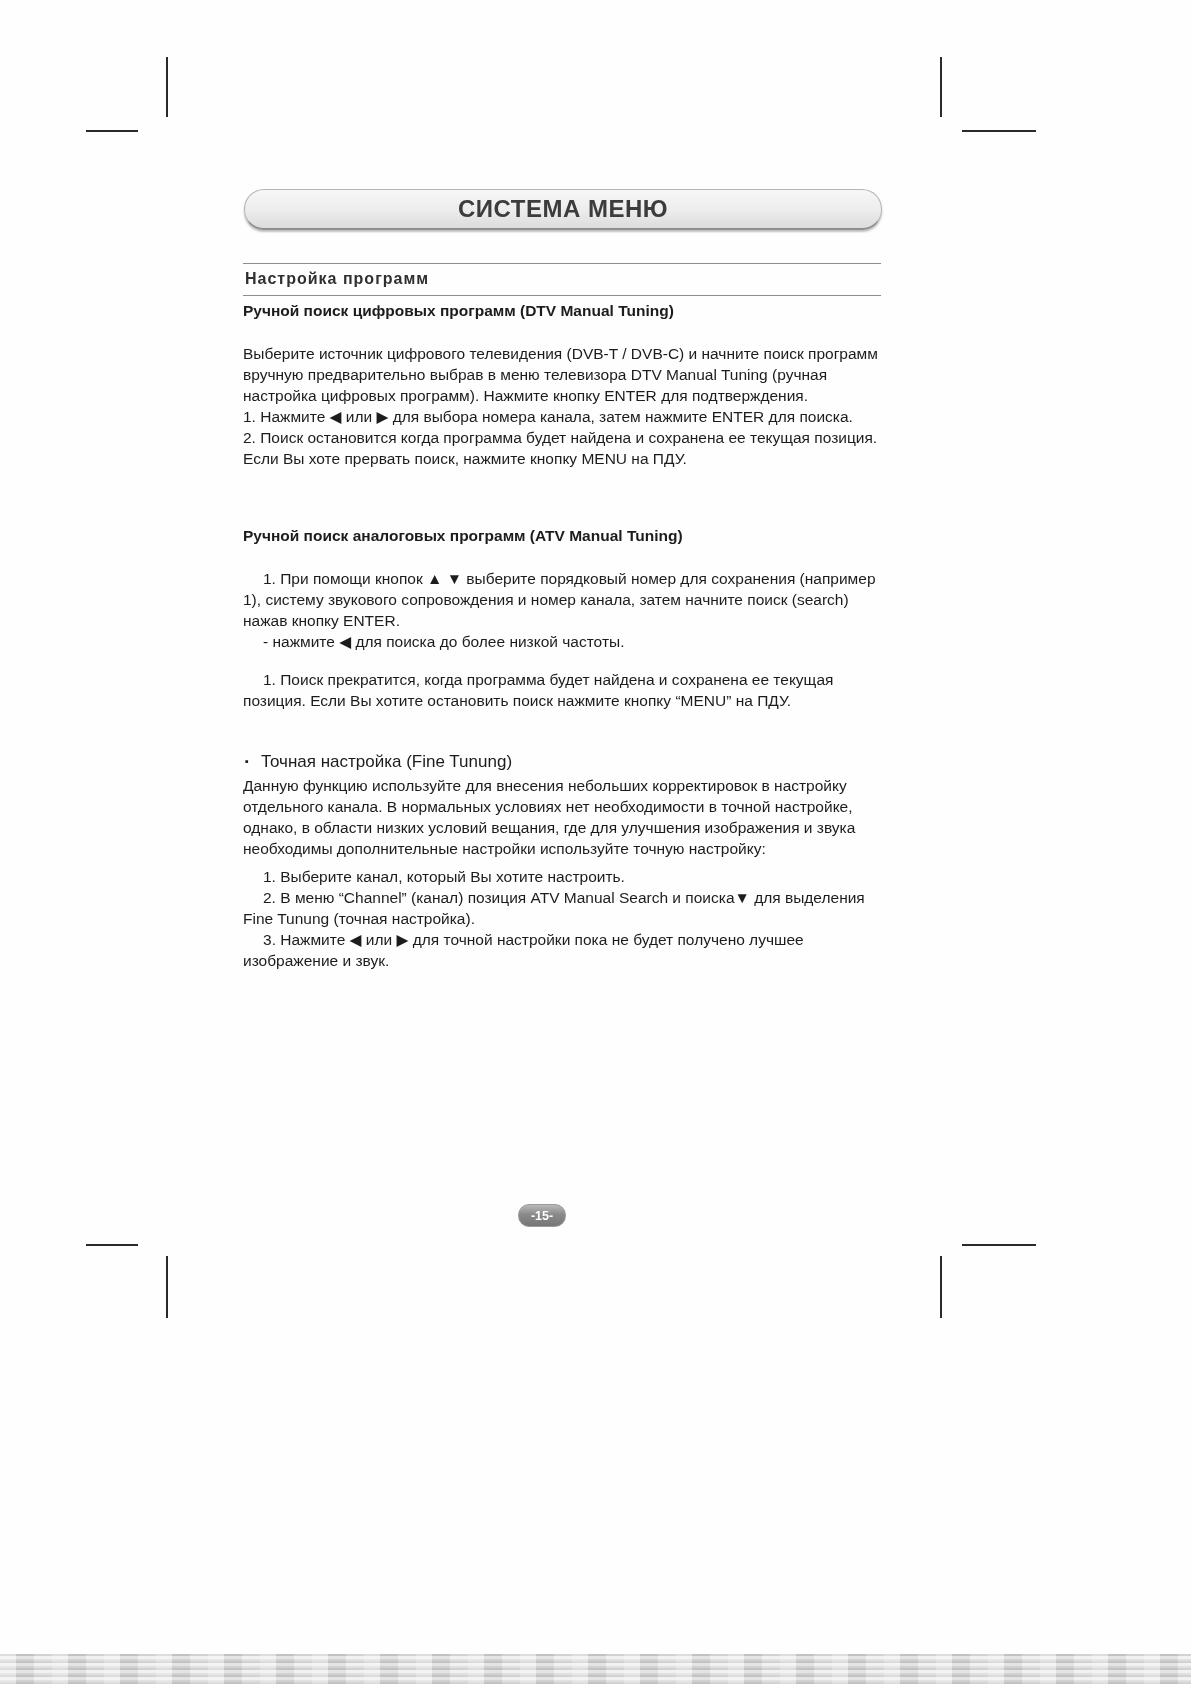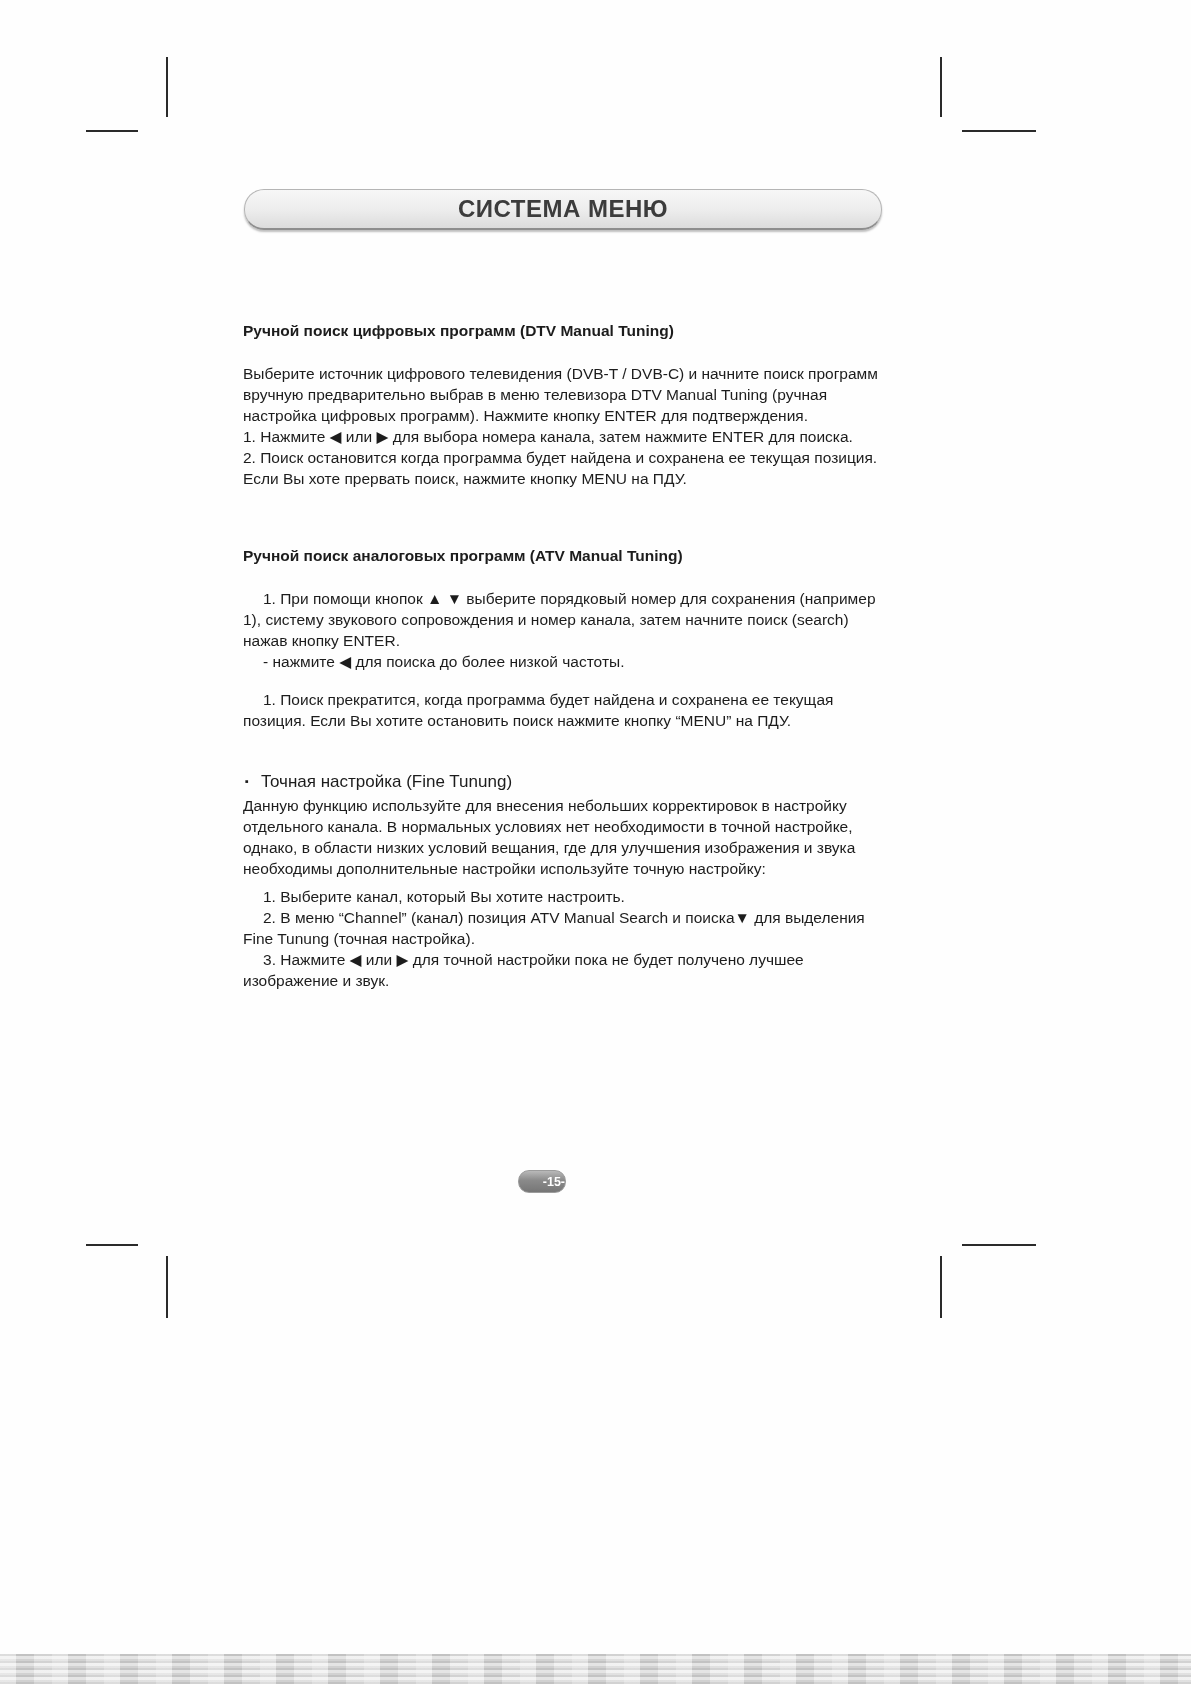--- a/index.html
+++ b/index.html
@@ -52,43 +52,43 @@
   }
   .rule { height: 1px; background: #8f8f8f; width: 100%; }
   .section-title {
     font-size: 16px; font-weight: bold; color: #2f2f2f;
     letter-spacing: 1px; padding: 6px 2px 7px 2px;
   }
 
   
   .content {
     position: absolute;
-    left: 243px; top: 320px; width: 640px;
+    left: 243px; top: 300px; width: 640px;
     font-size: 15.5px; line-height: 21px; color: #1c1c1c;
   }
   .content p { margin: 0; }
   .h { font-weight: bold; margin-bottom: 22px !important; }
   .atv-h { margin-top: 56px !important; margin-bottom: 22px !important; }
   .indent { text-indent: 20px; }
   .sub { padding-left: 20px; }
   .gap { margin-top: 17px !important; }
   .gap-sm { margin-top: 7px !important; }
   .fine-h { margin-top: 40px !important; margin-bottom: 3px !important; font-size: 17px; }
   .fine-h .bullet { font-size: 11px; vertical-align: 2px; margin-right: 12px; margin-left: 2px; }
   strong { font-weight: normal; }
 
   
   .page-badge {
     position: absolute;
-    left: 518px; top: 1170px;
+    left: 518px; top: 1204px;
     width: 46px; height: 21px;
     border-radius: 11px;
     background: linear-gradient(180deg, #b9b9b9 0%, #8a8a8a 45%, #767676 100%);
     border: 1px solid #9c9c9c;
-    display: flex; align-items: center; justify-content: flex-end;
+    display: flex; align-items: center; justify-content: center;
   }
   .page-badge span {
     color: #ffffff; font-size: 12.5px; font-weight: bold;
   }
 
   
   .bottom-strip {
     position: absolute;
     left: 0; bottom: 0; width: 100%; height: 30px;
     background:
@@ -108,20 +108,25 @@
   <div class="crop h" id="crop-tr-h"></div>
   <div class="crop h" id="crop-bl-h"></div>
   <div class="crop h" id="crop-br-h"></div>
   <div class="crop v" id="crop-bl-v"></div>
   <div class="crop v" id="crop-br-v"></div>
 
   <div class="header-pill">
     <span>СИСТЕМА МЕНЮ</span>
   </div>
 
+  <div class="section-header">
+    <div class="rule"></div>
+    <div class="section-title">Настройка программ</div>
+    <div class="rule"></div>
+  </div>
 
   <div class="content">
 
     <p class="h">Ручной поиск цифровых программ (DTV Manual Tuning)</p>
     <p><span>Выберите источник цифрового телевидения (DVB-T / DVB-C) и начните поиск программ вручную предварительно выбрав в меню телевизора </span><strong>DTV Manual Tuning</strong><span> (ручная настройка цифровых программ). Нажмите кнопку </span><strong>ENTER</strong><span> для подтверждения.</span></p>
     <p><span>1.  Нажмите ◀  или ▶  для выбора номера канала, затем нажмите </span><strong>ENTER</strong><span> для поиска.</span></p>
     <p><span>2. Поиск остановится когда программа будет найдена и сохранена ее текущая позиция. Если Вы хоте прервать поиск, нажмите кнопку </span><strong>MENU</strong><span> на ПДУ.</span></p>
 
     <p class="h atv-h">Ручной поиск аналоговых программ (ATV Manual Tuning)</p>
     <p class="indent"><span>1.  При помощи кнопок ▲  ▼ выберите порядковый номер для сохранения (например 1), систему звукового сопровождения и номер канала, затем начните поиск (</span><strong>search</strong><span>) нажав кнопку </span><strong>ENTER</strong><span>.</span></p>

